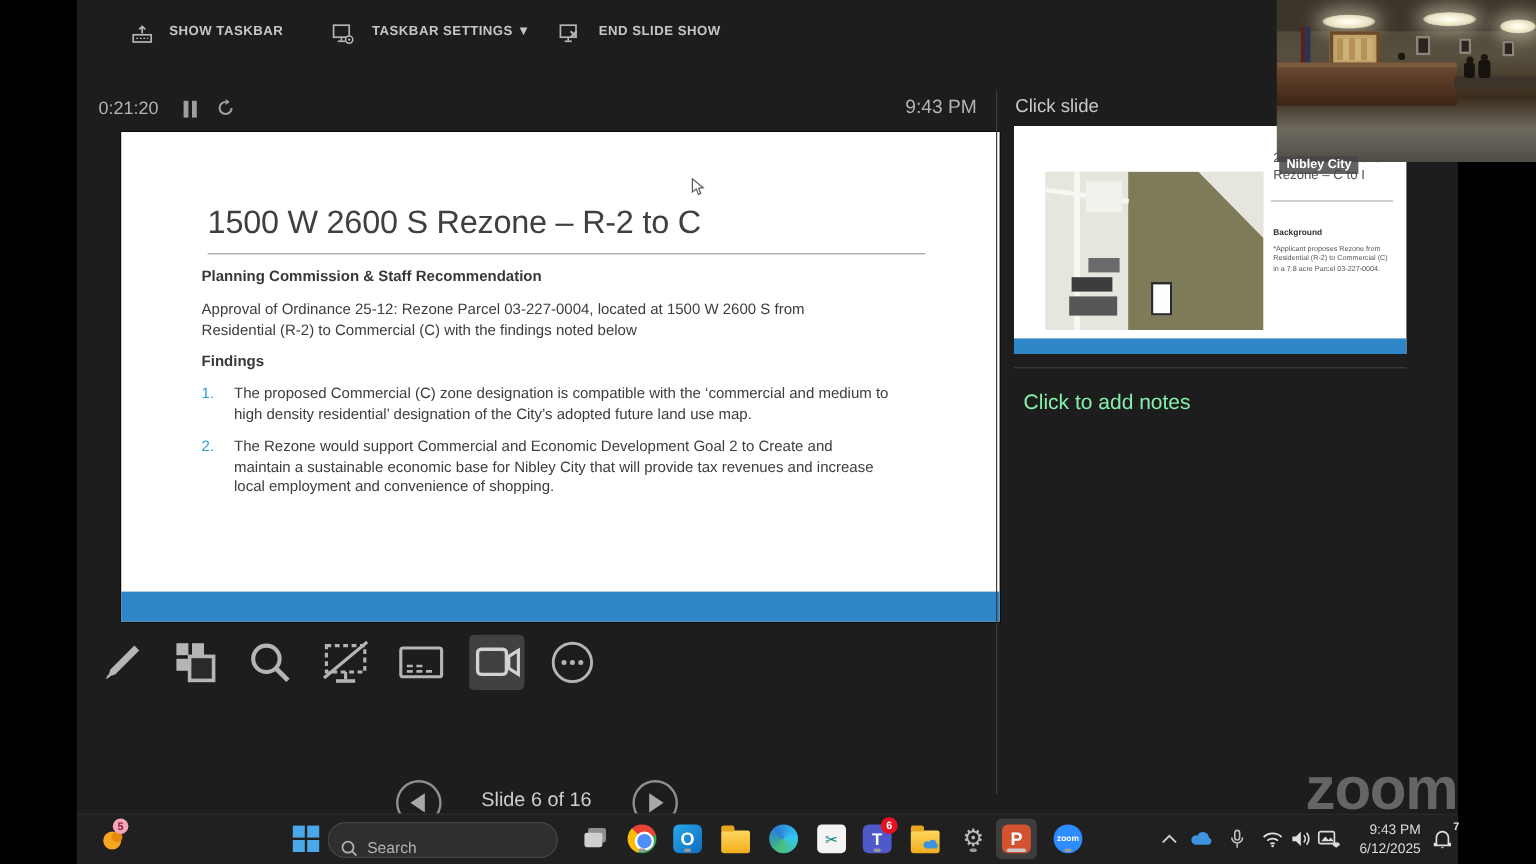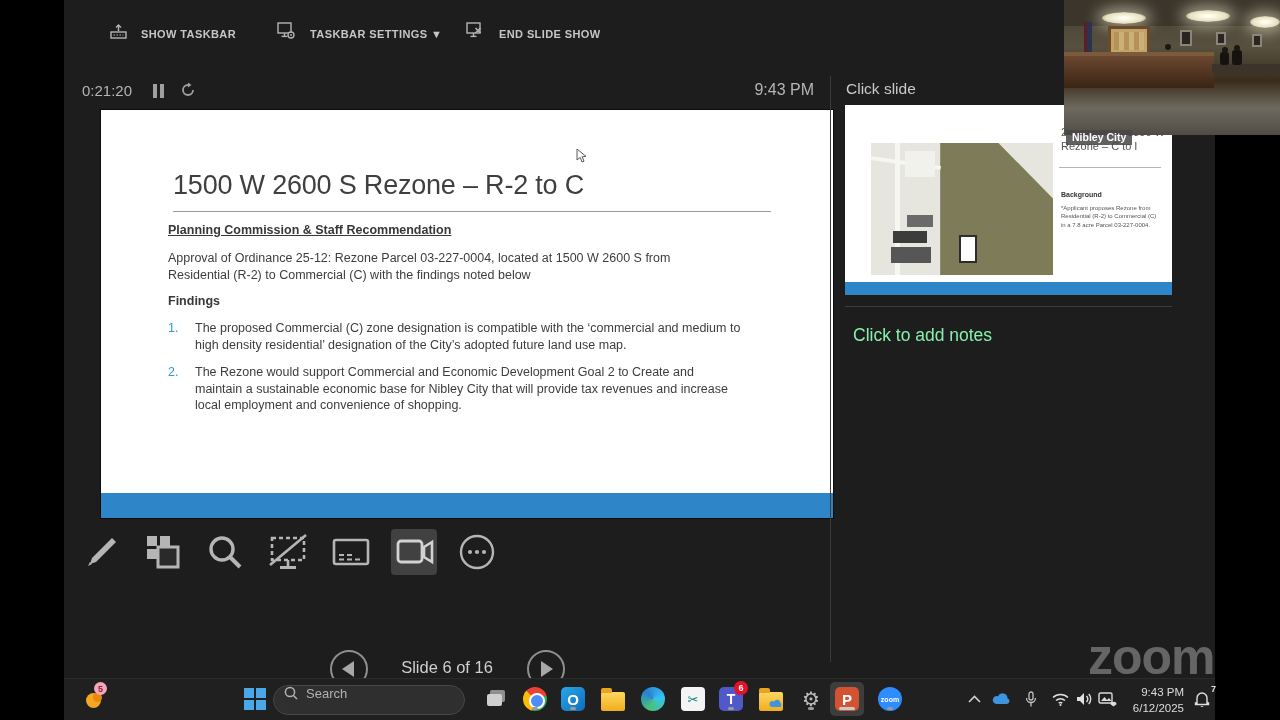--- a/index.html
+++ b/index.html
@@ -4,37 +4,37 @@
 <style>
   * { margin:0; padding:0; box-sizing:border-box; }
   html,body { background:#000; }
   body { font-family:"Liberation Sans", sans-serif; }
   #canvas { position:relative; width:1280px; height:720px; background:#000; overflow:hidden; }
 
   
   #screenshare { position:absolute; left:64px; top:0; width:1151px; height:720px; background:#1d1d1d; }
 
   
-  .pv-topbtn { position:absolute; top:20px; height:20px; display:flex; align-items:flex-end; gap:14px; cursor:default; }
+  .pv-topbtn { position:absolute; top:20px; height:20px; display:flex; align-items:flex-start; gap:14px; cursor:default; }
   .pv-topbtn .lbl { color:#c6c6c6; font-size:11px; font-weight:700; letter-spacing:.4px; white-space:nowrap; }
   .pv-topbtn svg { display:block; }
 
   
   .timer-text { position:absolute; left:18px; top:82px; color:#b4b4b4; font-size:15px; }
   .pause-btn { position:absolute; left:88px; top:84px; width:14px; height:14px; }
   .pause-btn i { position:absolute; top:0; width:4px; height:14px; background:#9f9f9f; }
   .pause-btn i:first-child { left:1px; } .pause-btn i:last-child { left:8px; }
   .restart-btn { position:absolute; left:116px; top:82px; }
   .clock-text { position:absolute; left:638px; top:81px; width:112px; text-align:right; color:#b4b4b4; font-size:16px; }
 
   
   #slide { position:absolute; left:17px; top:110px; width:732px; height:408px; background:#fff; box-shadow:0 0 0 1px #0c0c0c;margin-left:20px; }
   .slide-title { position:absolute; left:72px; top:60px; width:600px; font-size:27px; color:#3f3f3f; letter-spacing:-.2px; }
   .slide-title-rule { position:absolute; left:72px; top:101px; width:598px; height:1px; background:#9a9a9a; }
-  .s-h1 { position:absolute; left:67px; top:113px; font-size:12.5px; font-weight:700; color:#383838;text-decoration:underline; }
+  .s-h1 { position:absolute; left:67px; top:113px; font-size:12.5px; font-weight:700; color:#383838; }
   .s-p1 { position:absolute; left:67px; top:140px; width:562px; font-size:12.5px; color:#3d3d3d; line-height:1.32; }
   .s-h2 { position:absolute; left:67px; top:184px; font-size:12.5px; font-weight:700; color:#383838; }
   .s-li { position:absolute; left:67px; font-size:12.5px; color:#3d3d3d; line-height:1.32; }
   .s-li .num { position:absolute; left:0; top:0; color:#2b9cd8; }
   .s-li .txt { display:block; margin-left:27px; width:548px; }
   .slide-bluebar { position:absolute; left:0; bottom:0; width:100%; height:25px; background:#2e86c8; }
   .mouse-cursor { position:absolute; left:475px; top:38px; }
 
   
   .pv-tool { position:absolute; top:529px; width:46px; height:46px; display:flex; align-items:center; justify-content:center; border-radius:4px; }
@@ -64,21 +64,21 @@
   .notes-placeholder { position:absolute; left:789px; top:325px; font-size:17.5px; color:#86efac; }
 
   
   .zoom-watermark { position:absolute; left:1024px; top:628px; font-size:50px; font-weight:700; letter-spacing:-1px; color:rgba(160,160,160,.55); z-index:4; }
 
   
   #taskbar { position:absolute; left:0; bottom:0; width:1151px; height:42px; background:#202020; border-top:1px solid #2b2b2b; z-index:5; }
   .tb { position:absolute; top:7px; width:26px; height:26px; display:flex; align-items:center; justify-content:center; }
   .tb-indicator { position:absolute; bottom:2px; width:6px; height:3px; border-radius:2px; background:#9a9a9a; }
   .badge { position:absolute; border-radius:50%; color:#fff; font-weight:700; display:flex; align-items:center; justify-content:center; }
-  .search-pill { position:absolute; left:209px; top:6px; width:192px; height:30px; background:#2f2f2f; border:1px solid #464646; border-radius:15px; display:flex; align-items:flex-start; padding-left:10px; gap:8px; }
+  .search-pill { position:absolute; left:209px; top:6px; width:192px; height:30px; background:#2f2f2f; border:1px solid #464646; border-radius:15px; display:flex; align-items:flex-end; padding-left:10px; gap:8px; }
   .search-pill input { background:transparent; border:none; outline:none; color:#ddd; font-size:13px; width:130px; font-family:"Liberation Sans",sans-serif; }
   .search-pill input::placeholder { color:#b2b2b2; }
   .win-logo { display:grid; grid-template-columns:10px 10px; grid-template-rows:10px 10px; gap:2px; }
   .win-logo i { background:#4aa8e8; }
   .chrome-icon { width:24px; height:24px; border-radius:50%; background:conic-gradient(from -45deg, #ea4335 0 120deg, #34a853 0 240deg, #fbbc05 0 360deg); position:relative; }
   .chrome-icon::after { content:""; position:absolute; left:6px; top:6px; width:12px; height:12px; border-radius:50%; background:#4e8df5; border:2px solid #fff; }
   .outlook-icon { width:24px; height:24px; border-radius:5px; background:linear-gradient(135deg,#28a8ea,#0f6cbd); color:#fff; font-size:15px; font-weight:700; display:flex; align-items:center; justify-content:center; }
   .folder-icon { position:relative; width:24px; height:19px; background:linear-gradient(#ffd75e,#f0ad1d); border-radius:2px; margin-top:4px; }
   .folder-icon::before { content:""; position:absolute; left:0; top:-4px; width:11px; height:5px; background:#e8a51f; border-radius:2px 2px 0 0; }
   .edge-icon { width:24px; height:24px; border-radius:50%; background:conic-gradient(from 200deg,#49c178,#2a7fd4,#35c4f2,#49c178); }

